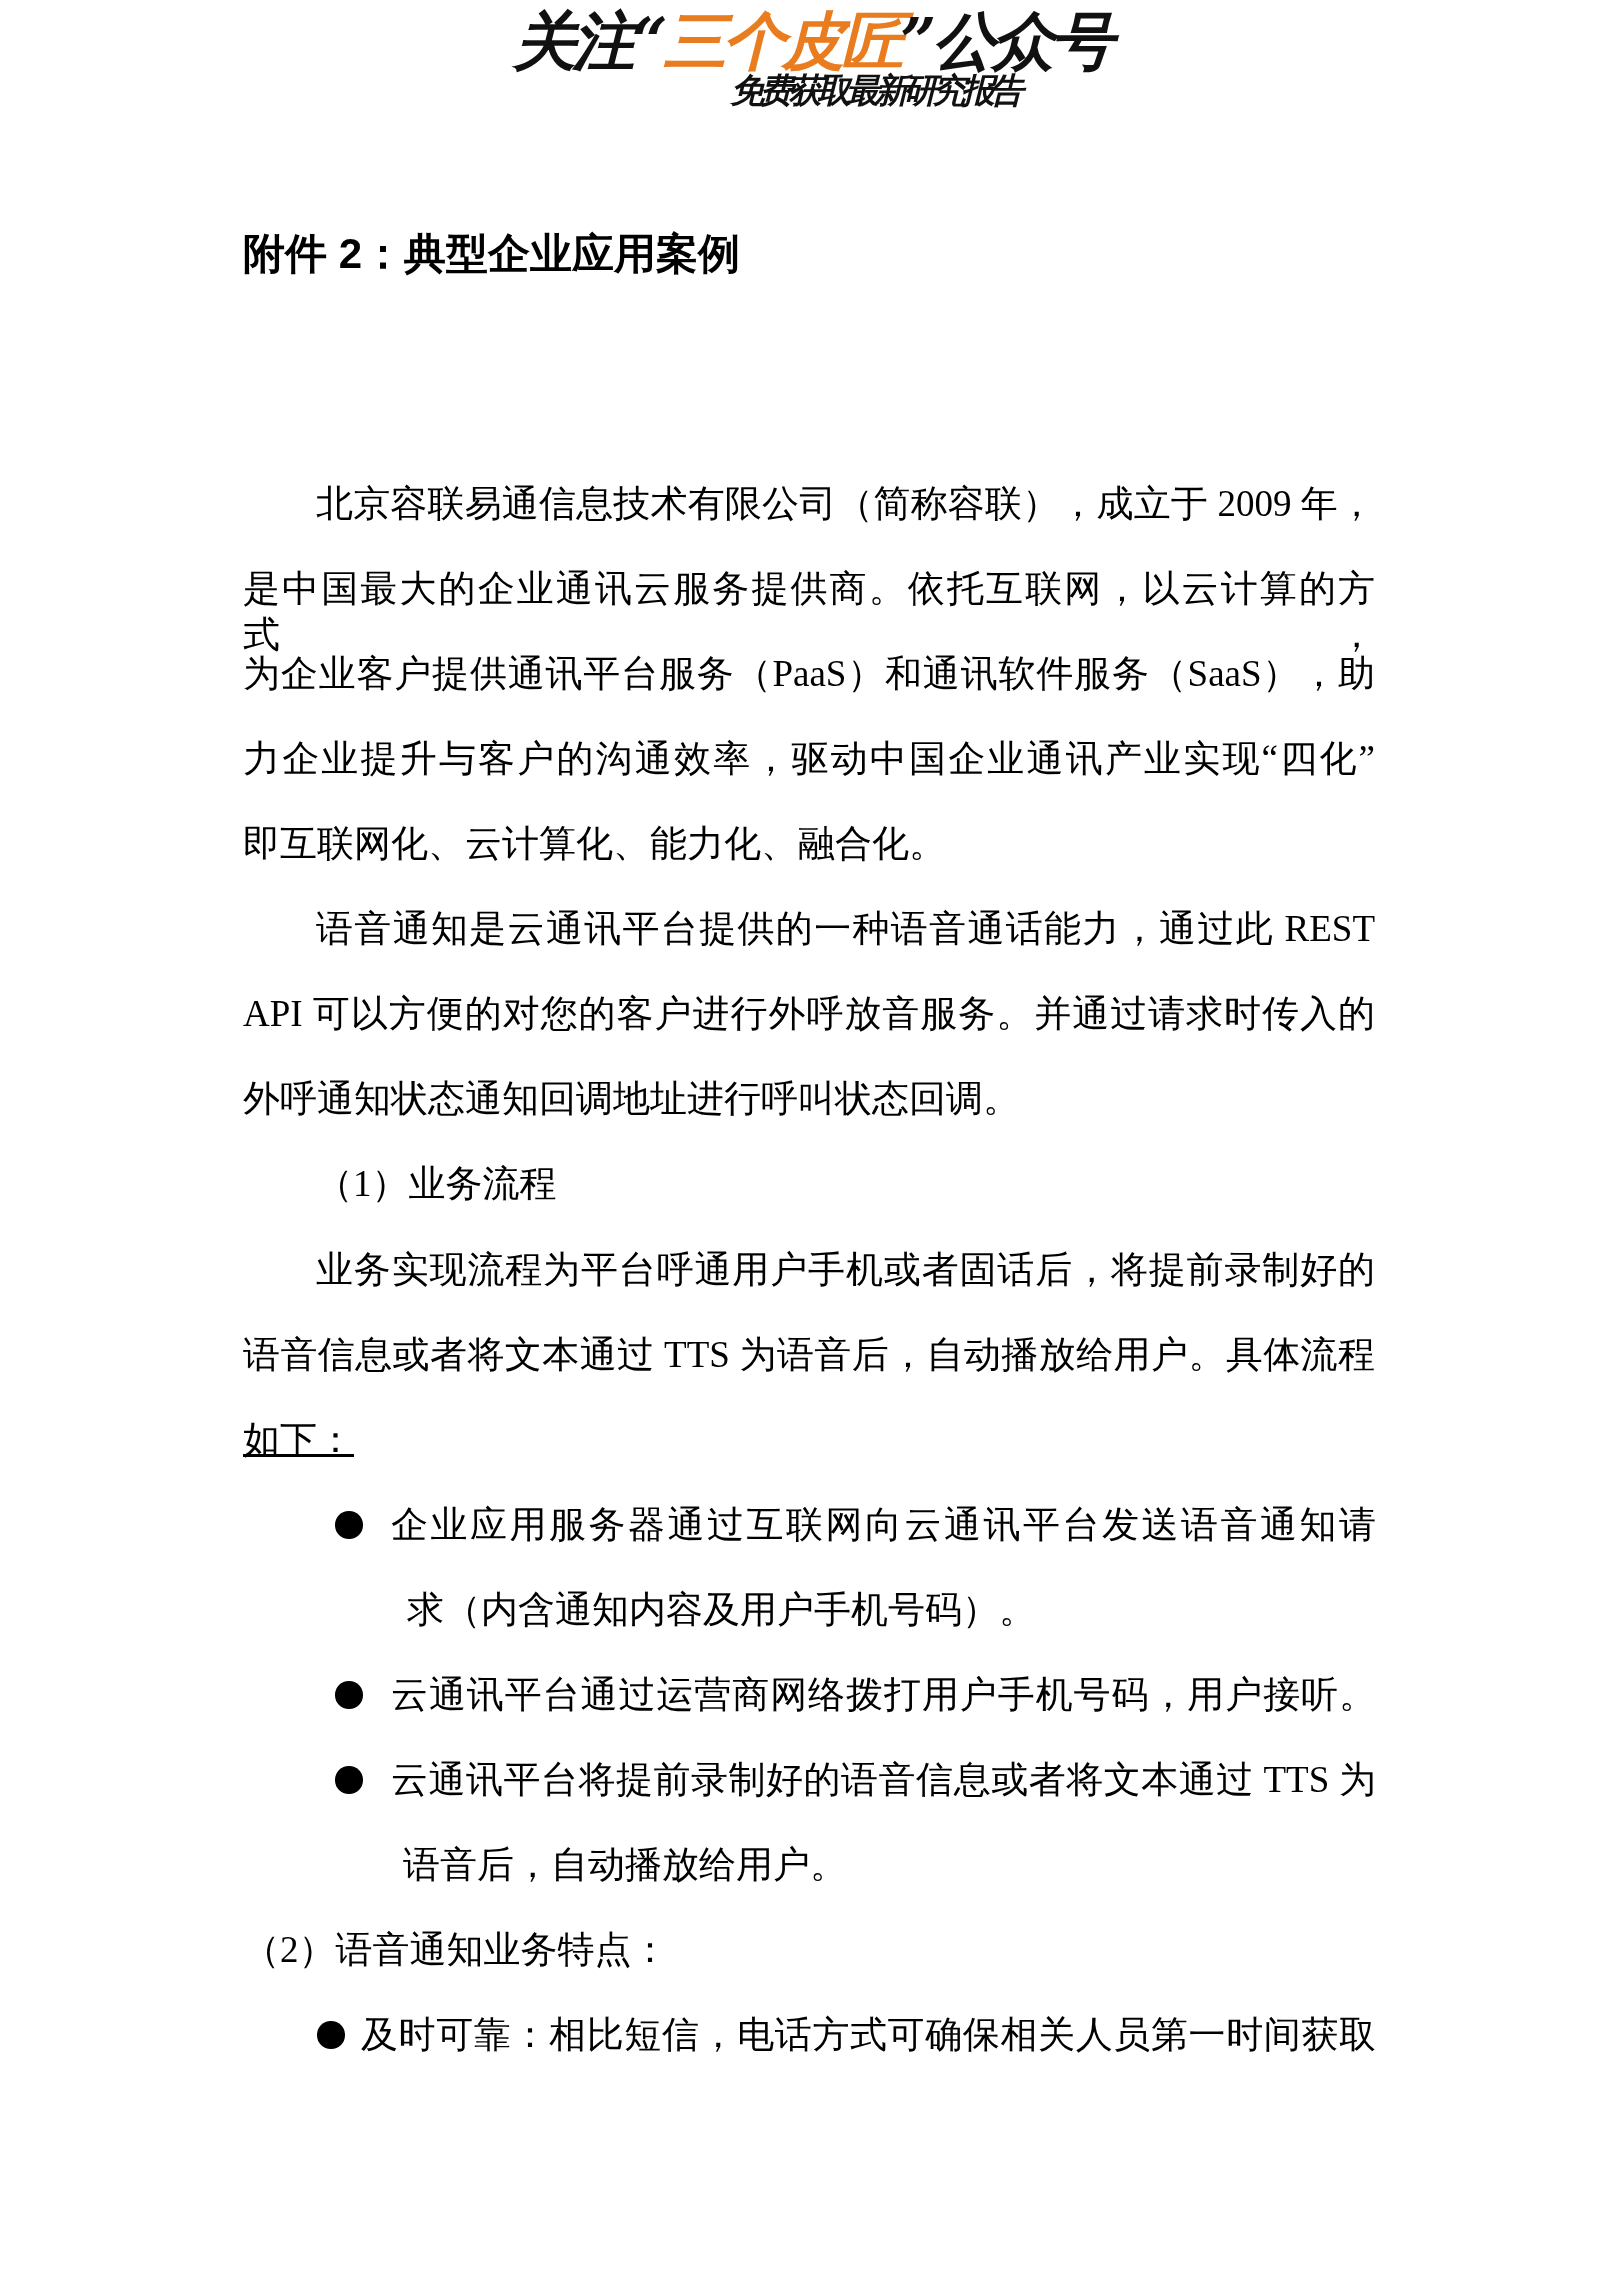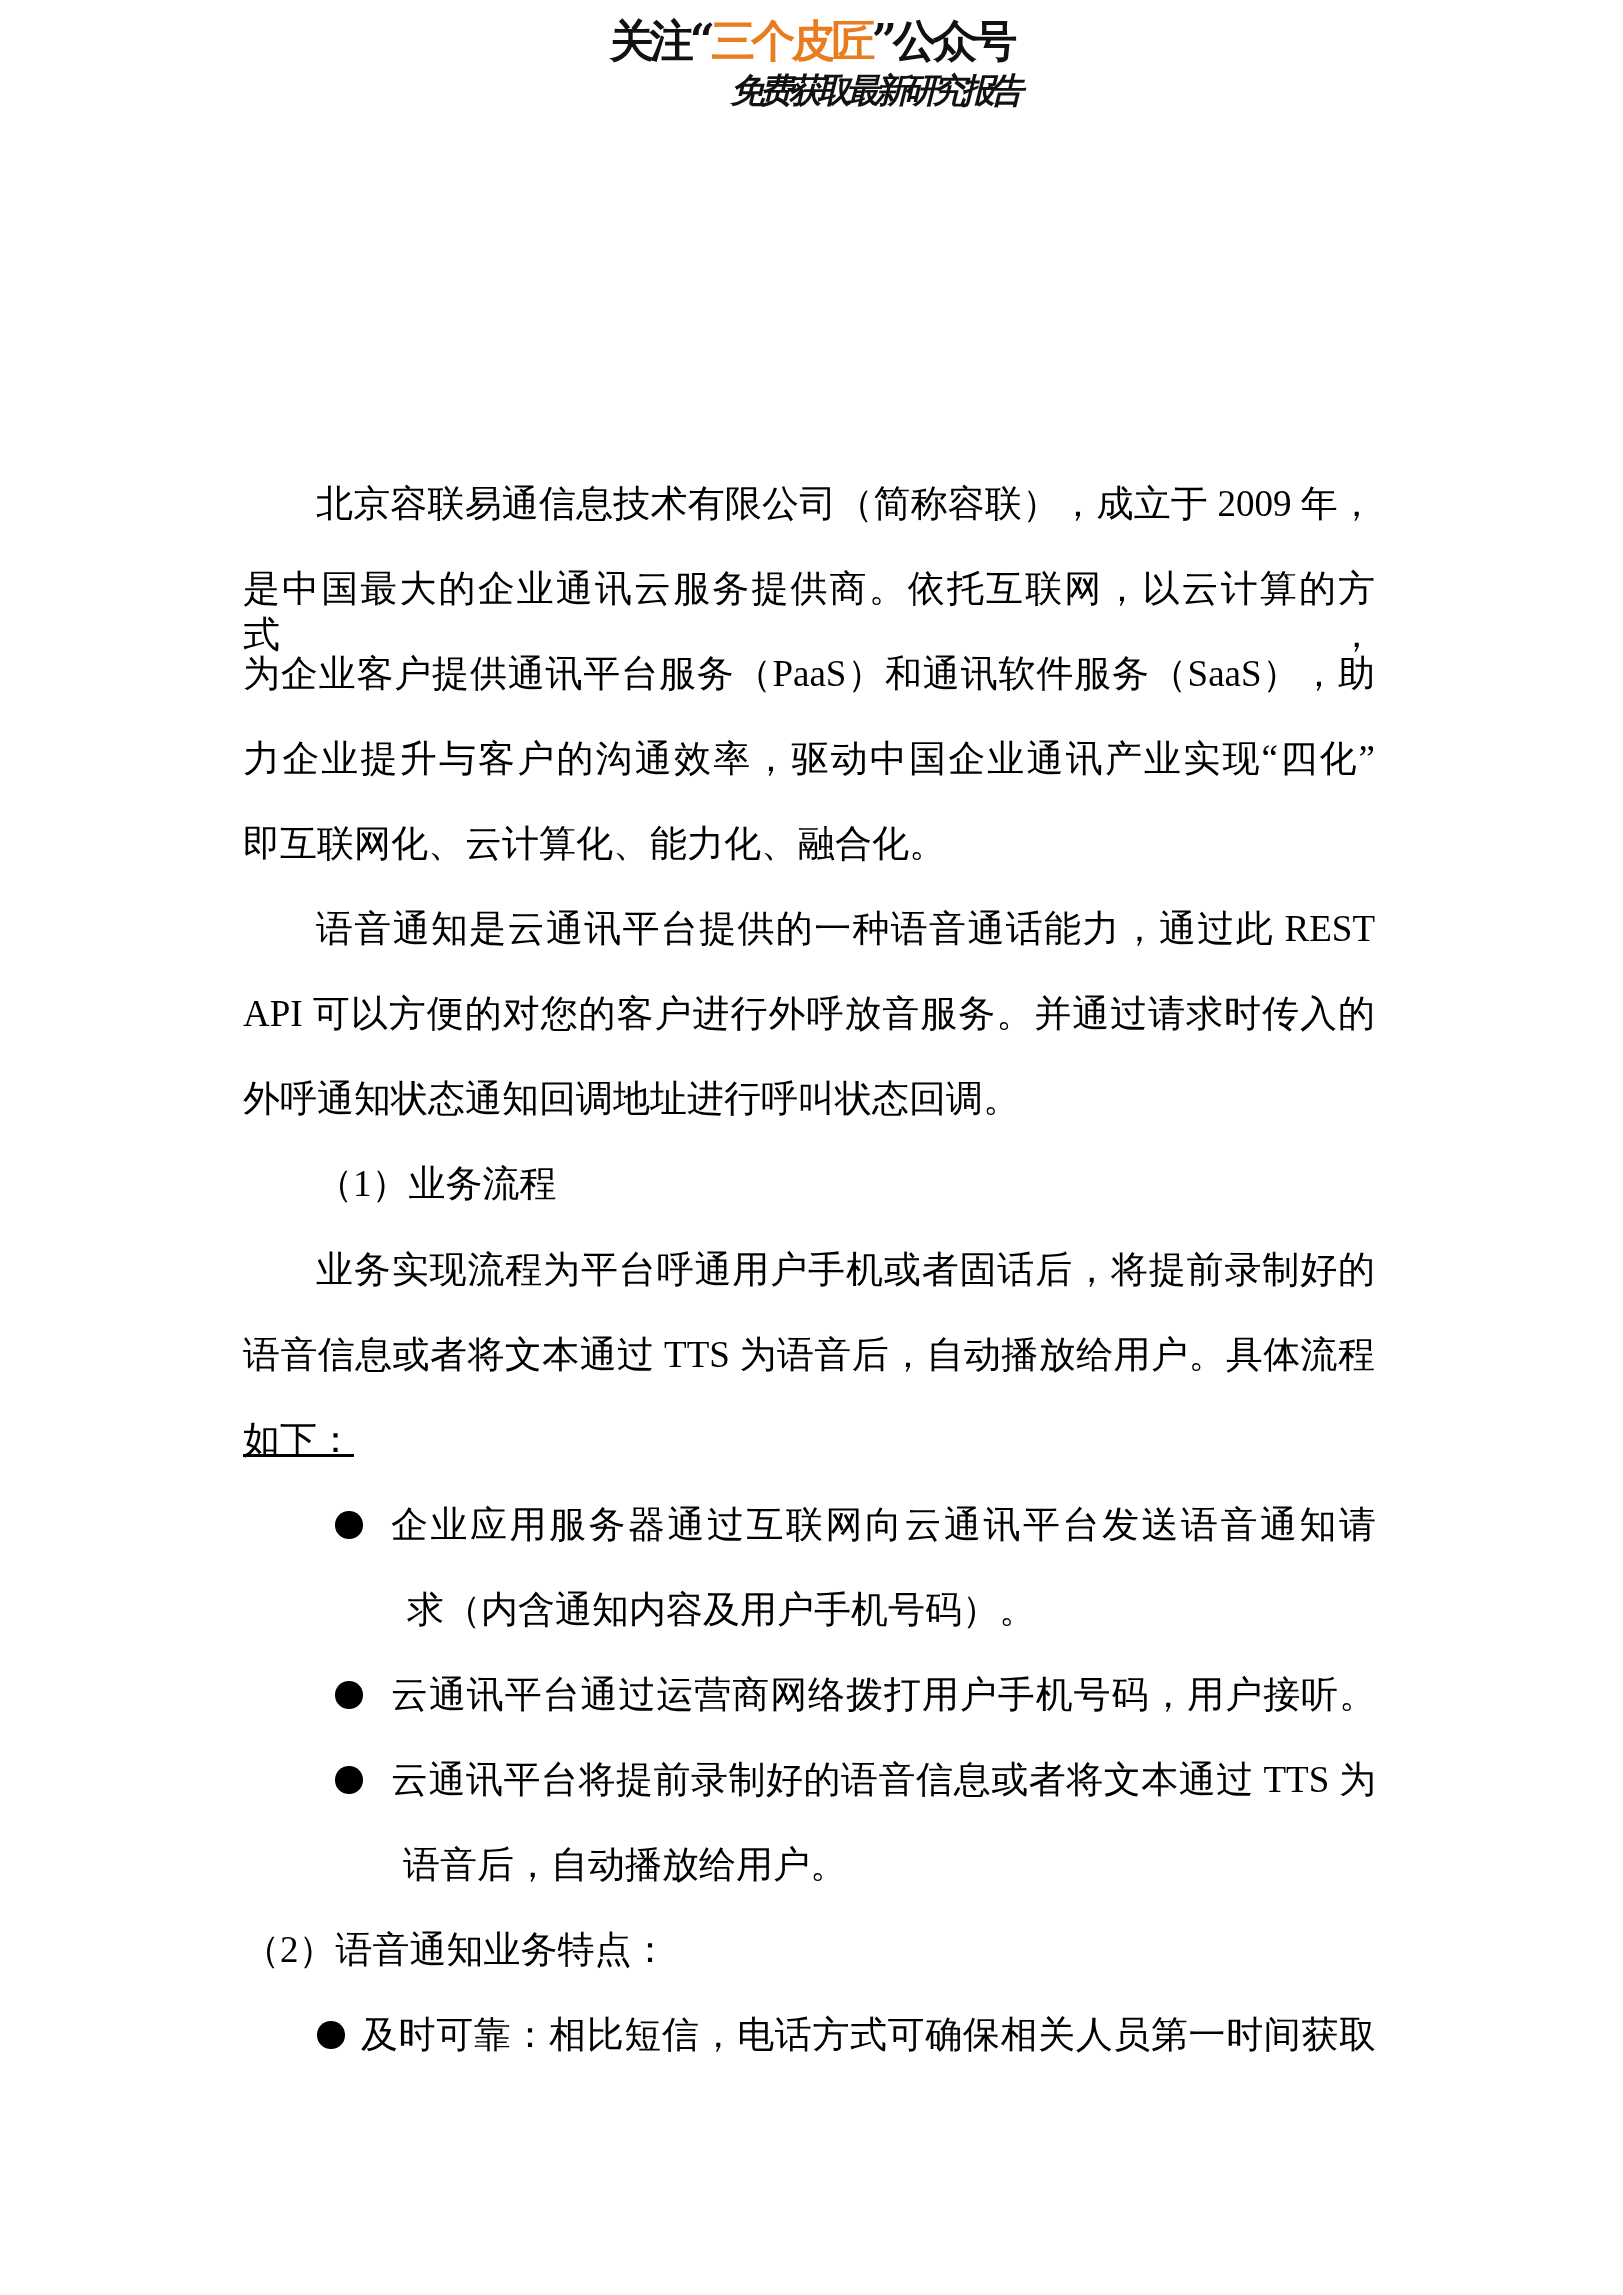--- a/index.html
+++ b/index.html
@@ -17,22 +17,23 @@
   }
 
   
   .wm-line1 {
     position: absolute;
     top: 10.5px;
     left: 0;
     width: 100%;
     text-align: center;
     font-family: "DejaVu Serif", "Liberation Serif", serif;
+    font-style: italic;
     font-weight: bold;
-    font-size: 44px;
+    font-size: 63px;
     letter-spacing: -3.9px;
     line-height: 60px;
     white-space: nowrap;
   }
   .wm-line2 {
     position: absolute;
     top: 69px;
     left: 0;
     width: 100%;
     text-align: center;
@@ -104,20 +105,21 @@
 </style>
 </head>
 <body>
 
 <div class="page">
 
   <div class="wm-line1" style="color: rgb(17, 17, 17);"><span style="color: rgb(17, 17, 17);">关注“</span><span style="color: rgb(232, 124, 31);">三个皮匠</span><span style="color: rgb(17, 17, 17);">”公众号</span></div>
 
   <div class="wm-line2" style="color: rgb(17, 17, 17);">免费获取最新研究报告</div>
 
+  <div class="h1">附件 2：典型企业应用案例</div>
 
 
   <div id="body-layer">
       <div class="line justify" style="top: 481px; left: 243px; width: 1132px; text-indent: 73px;">北京容联易通信息技术有限公司（简称容联），成立于 2009 年，</div>
       <div class="line justify" style="top: 566px; left: 243px; width: 1132px;">是中国最大的企业通讯云服务提供商。依托互联网，以云计算的方式，</div>
       <div class="line justify" style="top: 651px; left: 243px; width: 1132px;">为企业客户提供通讯平台服务（PaaS）和通讯软件服务（SaaS），助</div>
       <div class="line justify" style="top: 736px; left: 243px; width: 1132px;">力企业提升与客户的沟通效率，驱动中国企业通讯产业实现“四化”</div>
       <div class="line" style="top: 821px; left: 243px; width: 1132px;">即互联网化、云计算化、能力化、融合化。</div>
       <div class="line justify" style="top: 906px; left: 243px; width: 1132px; text-indent: 73px;">语音通知是云通讯平台提供的一种语音通话能力，通过此 REST</div>
       <div class="line justify" style="top: 991px; left: 243px; width: 1132px;">API 可以方便的对您的客户进行外呼放音服务。并通过请求时传入的</div>

